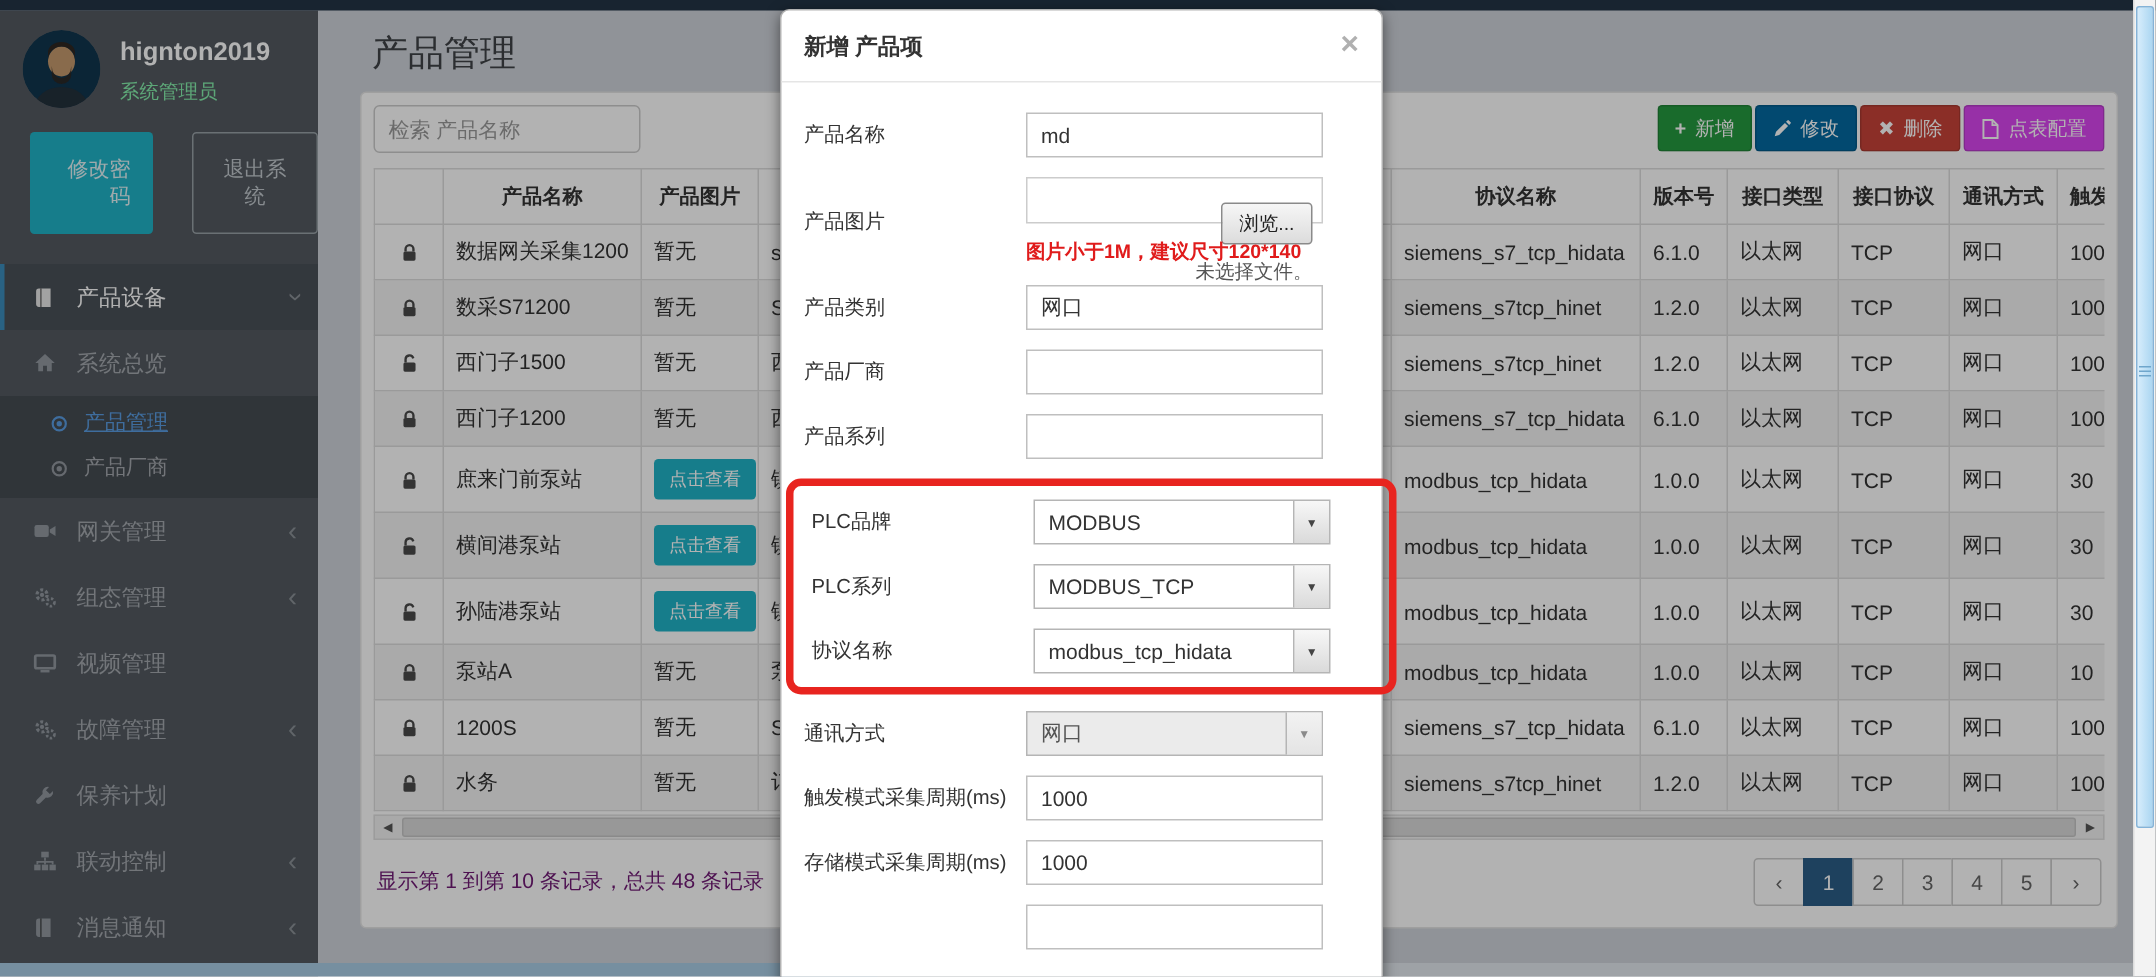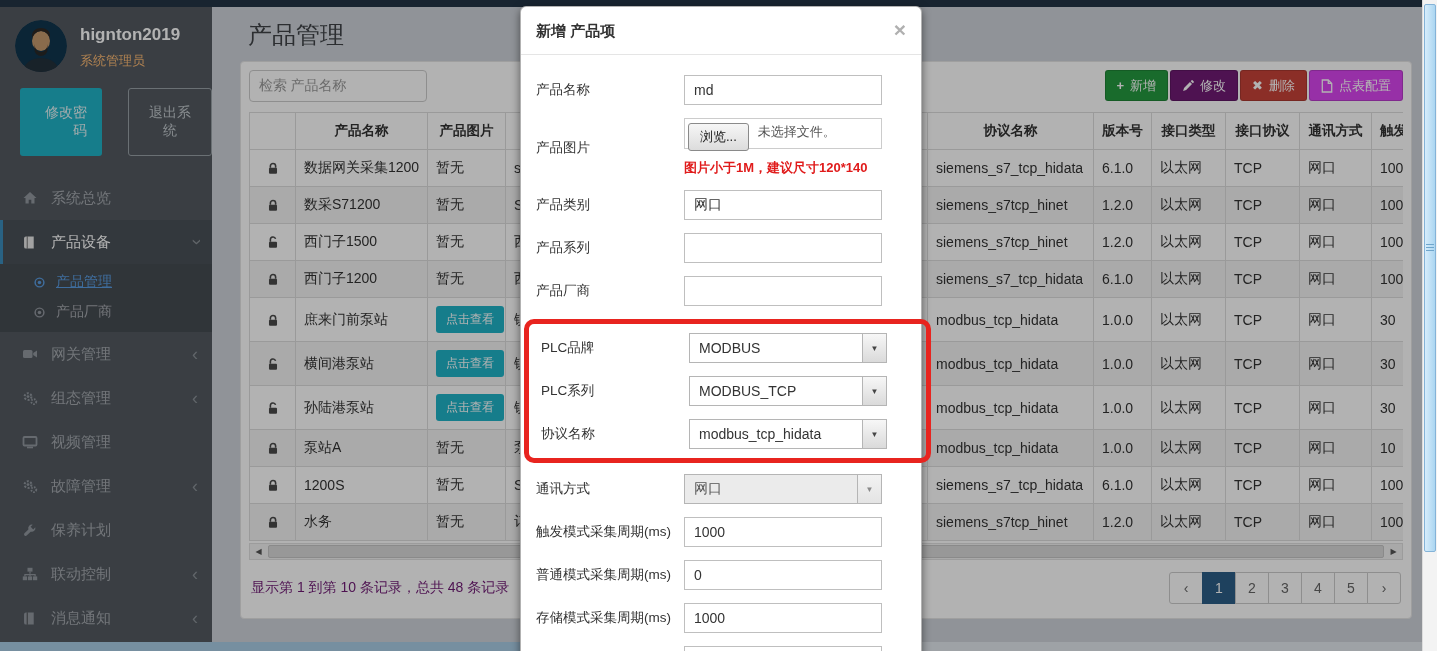--- a/index.html
+++ b/index.html
@@ -9,21 +9,21 @@
     background:#cfd3da; font-family:"Liberation Sans","DejaVu Sans",sans-serif;
   }
   
   .navbar { position:absolute; top:0; left:0; right:0; height:7px; background:#233446; z-index:5; }
 
   
   .sidebar { position:absolute; top:7px; left:0; width:212px; bottom:0; background:#535a61; z-index:4; }
   .user-panel { display:flex; gap:13px; padding:13px 10px 6px 15px; align-items:flex-start; }
   .avatar { width:52px; height:52px; border-radius:50%; overflow:hidden; flex:none; }
   .user-name { color:#fff; font-size:17px; font-weight:bold; margin-top:5px; }
-  .user-role { color:#fdba74; font-size:13px; margin-top:7px; }
+  .user-role { color:#86efac; font-size:13px; margin-top:7px; }
   .side-btns { display:flex; padding:10px 0 0 20px; gap:26px; }
   .btn-teal { background:#20b4c8; color:#e3f3f5; border:none; padding:9px 15px; font-size:14px; border-radius:3px; cursor:pointer; font-family:inherit;text-align:right; }
   .btn-ghost { background:transparent; color:#c2c8cd; border:1px solid #99a1a7; padding:15px 15px; font-size:14px; border-radius:3px; cursor:pointer; font-family:inherit; }
   .menu { margin-top:20px; }
   .menu-item { height:44px; display:flex; align-items:center; padding:0 14px 0 20px; color:#a4a8ae; font-size:15px; cursor:pointer; }
   .menu-item .mi-icon { width:19px; margin-right:12px; display:inline-flex; justify-content:center; color:#9298a0; }
   .menu-item.active { background:#4a5158; color:#fff; border-left:3px solid #3c8dbc; padding-left:17px; }
   .menu-item.active .mi-icon { color:#e8e8e8; }
   .chev { margin-left:auto; color:#8b9197; font-size:18px; line-height:1; display:none; }
   .chev.left { display:inline; }
@@ -32,27 +32,27 @@
   .sub-item { height:30px; display:flex; align-items:center; padding-left:33px; color:#a4a8ae; font-size:14px; gap:10px; cursor:pointer; }
   .sub-item .mi-icon { color:#9298a0; display:inline-flex; }
   .sub-item.active .sub-label { color:#5a9de2; text-decoration:underline; }
   .sub-item.active .mi-icon { color:#5a9de2; }
 
   
   .main { position:absolute; left:230px; top:7px; right:0; bottom:0; }
   .page-title { font-size:24px; color:#3f4347; font-weight:normal; margin:12px 0 10px 18px; }
   .panel { background:#fff; border-radius:4px; margin:0 25px 0 10px; padding:8px; position:relative; border:1px solid #e4e4e4; }
   .toolbar { display:flex; align-items:flex-start; }
-  .search-input { width:178px; height:32px; border:1px solid #ccc; border-radius:4px; padding:0 9px; font-size:14px; color:#555; font-family:Liberation Serif, serif; }
+  .search-input { width:178px; height:32px; border:1px solid #ccc; border-radius:4px; padding:0 9px; font-size:14px; color:#555; font-family:Liberation Sans, sans-serif; }
   .search-input::placeholder { color:#9a9a9a; }
   .toolbar-btns { margin-left:auto; display:flex; }
   .tbtn { height:31px; padding:0 11px; border:1px solid rgba(0,0,0,0.15); border-radius:3px; color:#fff; font-size:13px; display:inline-flex; align-items:center; gap:6px; margin-left:2px; cursor:pointer; font-family:inherit; }
   .tbtn .bic { font-size:13px; font-weight:bold; display:inline-flex; }
   .tbtn.add { background:#259a40; }
-  .tbtn.edit { background:#701a75; }
+  .tbtn.edit { background:#0369a1; }
   .tbtn.del { background:#c84339; }
   .tbtn.cfg { background:#d946ef; }
 
   .table-wrap { overflow:hidden; margin-top:10px; width:100%; }
   table.grid { border-collapse:collapse; table-layout:fixed; width:1242px; font-size:14px; color:#333; }
   .grid th, .grid td { border:1px solid #ddd; padding:8px; height:37px; overflow:hidden; white-space:nowrap; }
   .grid th { font-weight:bold; text-align:center; font-size:13.5px; }
   .grid td { text-align:left; }
   .grid td.c-lock { text-align:center; color:#4a4a4a; }
   .grid tbody tr:nth-child(even) { background:#f4f4f4; }
@@ -84,21 +84,21 @@
   .frow { display:flex; align-items:center; margin-bottom:13px; }
   .flabel { width:148px; flex:none; font-size:13.5px; color:#333; }
   .fctl { width:198px; flex:none; }
   input.fin { width:100%; height:30px; border:1px solid #bfbfbf; padding:0 9px; font-size:14px; color:#333; border-radius:0; font-family:inherit; }
   .fselect { height:30px; border:1px solid #b5b5b5; display:flex; align-items:center; background:#fff; cursor:pointer; }
   .fselect .val { flex:1; padding-left:9px; font-size:14px; color:#333; overflow:hidden; white-space:nowrap; }
   .fselect .caret { width:24px; height:100%; background:linear-gradient(#f7f7f7,#dadada); border-left:1px solid #b5b5b5; display:flex; align-items:center; justify-content:center; font-size:8px; color:#444; flex:none; }
   .fselect.disabled { background:#ebebeb; cursor:default; }
   .fselect.disabled .val { color:#555; }
   .fselect.disabled .caret { color:#8a8a8a; background:linear-gradient(#f2f2f2,#e4e4e4); }
-  .file-block .file-row { border:1px solid #ccc; height:31px; display:flex; align-items:flex-start; padding:4px 6px 0 3px; gap:9px; }
+  .file-block .file-row { border:1px solid #ccc; height:31px; display:flex; align-items:flex-end; padding:16px 6px 0 3px; gap:9px;flex-direction:column; }
   .browse-btn { border:1px solid #8a8a8a; background:linear-gradient(#f6f6f6,#dcdcdc); padding:4px 11px; font-size:13px; color:#222; border-radius:3px; cursor:pointer; font-family:inherit; }
   .no-file { font-size:13px; color:#555; }
   .hint { color:#e01b1b; font-size:13px; font-weight:bold; margin-top:10px; }
   .highlight-box { border:5px solid #e8241f; border-radius:10px; margin:2px -25px 11px -12px; padding:9px 25px 0 12px; pointer-events:none; }
   .highlight-box .frow { pointer-events:auto; }
   .highlight-box .frow:last-child { margin-bottom:9px; }
 
   
   .vscroll { position:absolute; right:0; top:0; width:15px; height:651px; background:#f3f3f3; border-left:1px solid #dcdcdc; z-index:500; }
   .vthumb { position:absolute; left:1px; right:1px; top:4px; height:548px; background:linear-gradient(90deg,#d7edfc,#abd6f1); border:1px solid #84b3d8; border-radius:2px; }
@@ -130,38 +130,38 @@
       <div class="user-name">hignton2019</div>
       <div class="user-role">系统管理员</div>
     </span>
   </div>
   <div class="side-btns">
     <button class="btn-teal">修改密码</button>
     <button class="btn-ghost">退出系统</button>
   </div>
 
   <div class="menu">
-    <div class="menu-item">
-      <span class="mi-icon">
-          <svg width="16" height="16" viewBox="0 0 16 16" fill="currentColor">
-            <path d="M8 2 L14.5 8 H12.5 V13.5 H9.3 V9.8 H6.7 V13.5 H3.5 V8 H1.5 Z"></path>
-          </svg>
-        </span>
-      <span>系统总览</span>
-
-    </div>
     <div class="menu-item active">
       <span class="mi-icon">
           <svg width="15" height="15" viewBox="0 0 16 16" fill="currentColor">
             <path d="M4.2 1.5 h8.3 v13 H4.2 a2 2 0 0 1 -2 -2 v-9 a2 2 0 0 1 2 -2 Z"></path>
             <line x1="5.6" y1="1.5" x2="5.6" y2="14.5" stroke="rgba(0,0,0,0.45)" stroke-width="1.2"></line>
           </svg>
         </span>
       <span>产品设备</span>
       <span class="chev down">‹</span>
+    </div>
+    <div class="menu-item">
+      <span class="mi-icon">
+          <svg width="16" height="16" viewBox="0 0 16 16" fill="currentColor">
+            <path d="M8 2 L14.5 8 H12.5 V13.5 H9.3 V9.8 H6.7 V13.5 H3.5 V8 H1.5 Z"></path>
+          </svg>
+        </span>
+      <span>系统总览</span>
+
     </div>
     <div class="submenu">
       <div class="sub-item active">
         <span class="mi-icon">
             <svg width="13" height="13" viewBox="0 0 16 16">
               <circle cx="8" cy="8" r="5.4" fill="none" stroke="currentColor" stroke-width="1.8"></circle>
               <circle cx="8" cy="8" r="2.2" fill="currentColor"></circle>
             </svg>
           </span>
         <span class="sub-label">产品管理</span>
@@ -586,25 +586,25 @@
           <span class="no-file">未选择文件。</span>
         </span>
         <div class="hint">图片小于1M，建议尺寸120*140</div>
       </span>
     </div>
     <div class="frow">
       <span class="flabel">产品类别</span>
       <span class="fctl"><input class="fin" value="网口" style=""></span>
     </div>
     <div class="frow">
+      <span class="flabel">产品厂商</span>
+      <span class="fctl"><input class="fin" value="" style=""></span>
+    </div>
+    <div class="frow">
       <span class="flabel">产品系列</span>
-      <span class="fctl"><input class="fin" value="" style=""></span>
-    </div>
-    <div class="frow">
-      <span class="flabel">产品厂商</span>
       <span class="fctl"><input class="fin" value="" style=""></span>
     </div>
 
     <div class="highlight-box">
       <div class="frow">
         <span class="flabel">PLC品牌</span>
         <span class="fctl fselect">
           <span class="val">MODBUS</span>
           <span class="caret">▼</span>
         </span>
@@ -630,24 +630,20 @@
       <span class="fctl fselect disabled">
         <span class="val">网口</span>
         <span class="caret">▼</span>
       </span>
     </div>
     <div class="frow">
       <span class="flabel">触发模式采集周期(ms)</span>
       <span class="fctl"><input class="fin" value="1000" style=""></span>
     </div>
     <div class="frow">
-      <span class="flabel">普通模式采集周期(ms)</span>
-      <span class="fctl"><input class="fin" value="0" style=""></span>
-    </div>
-    <div class="frow">
       <span class="flabel">存储模式采集周期(ms)</span>
       <span class="fctl"><input class="fin" value="1000" style=""></span>
     </div>
     <div class="frow">
       <span class="flabel"></span>
       <span class="fctl"><input class="fin" value="" style=""></span>
     </div>
   </div>
 </div>
 

